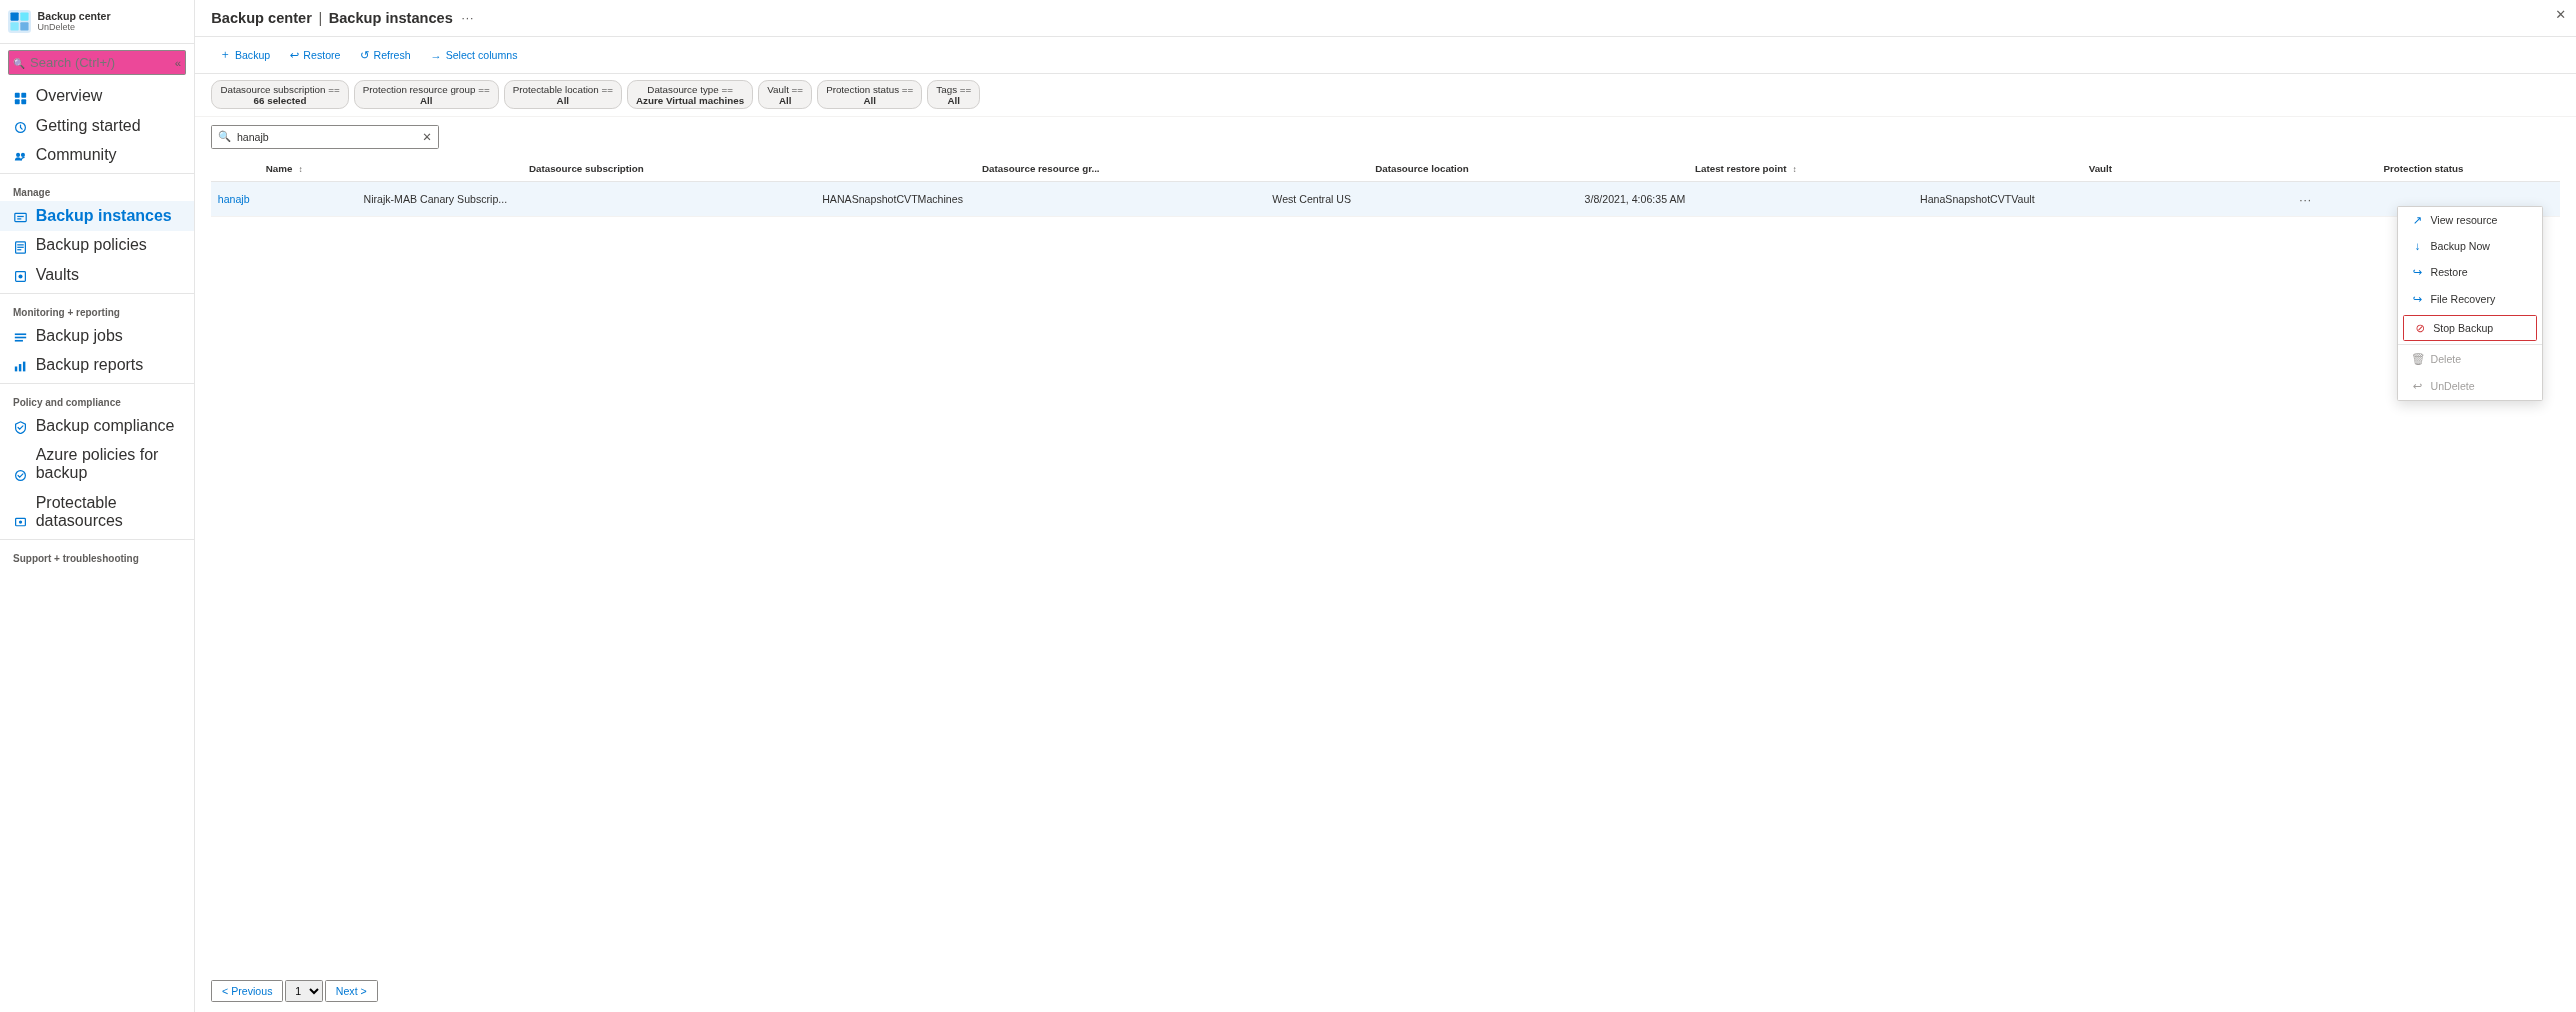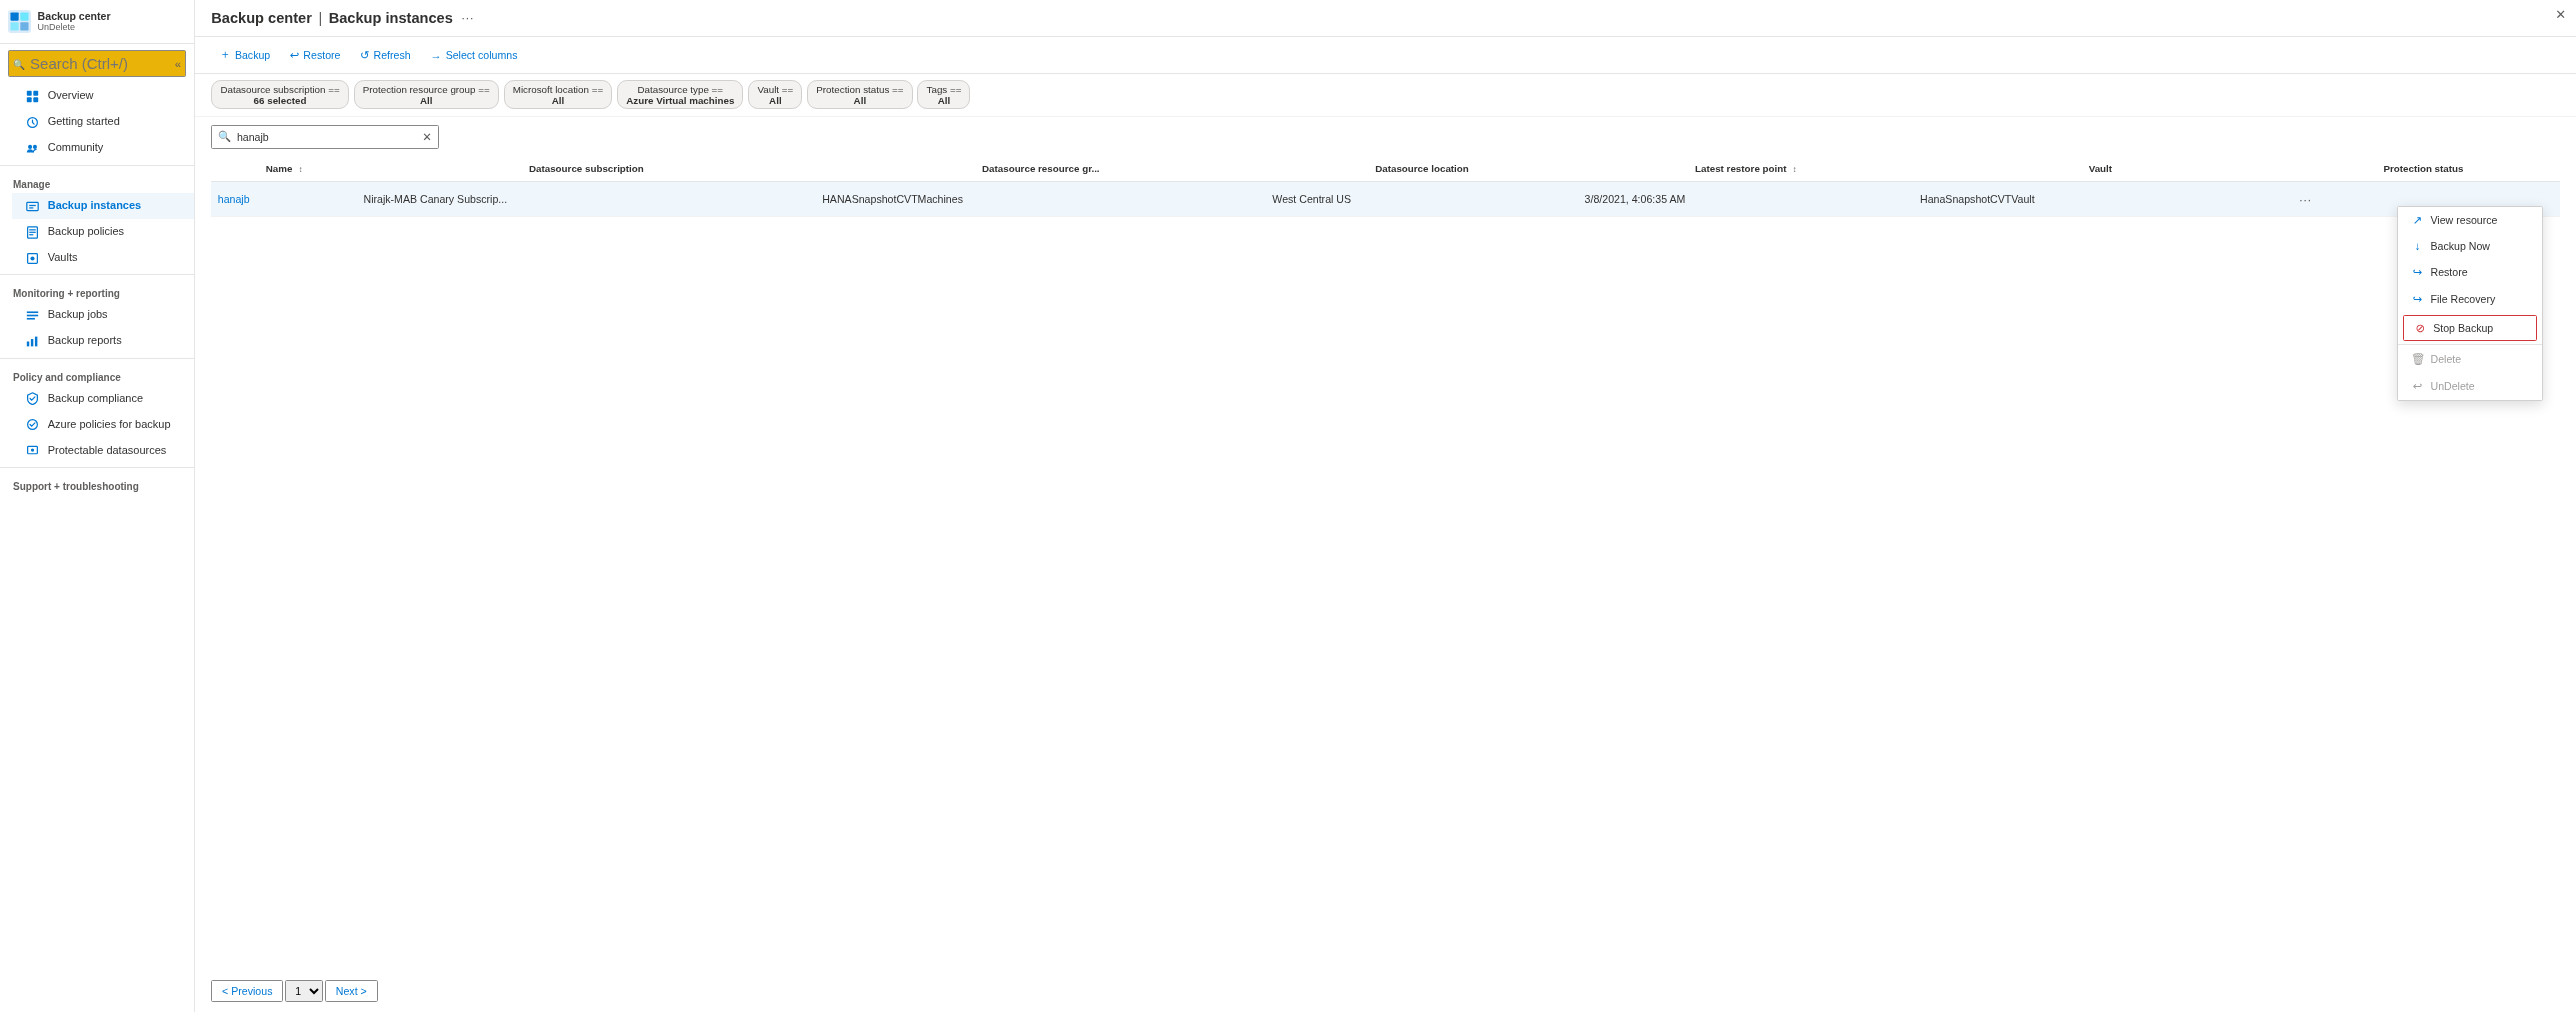--- a/index.html
+++ b/index.html
@@ -5,24 +5,24 @@
     * { box-sizing: border-box; margin: 0; padding: 0; }
     body { font-family: 'Segoe UI', Arial, sans-serif; font-size: 10.6px; color: #323130; background: #fff; display: flex; height: 100vh; overflow: hidden; }
 
     
     .sidebar { width: 195px; min-width: 195px; background: #fff; border-right: 0.8px solid #e5e5e5; display: flex; flex-direction: column; overflow-y: auto; }
     .sidebar-header { display: flex; align-items: center; padding: 9.8px 8.1px; border-bottom: 0.8px solid #e5e5e5; }
     .sidebar-logo { width: 23px; height: 23px; margin-right: 6.5px; }
     .sidebar-title { font-size: 10.6px; font-weight: 600; }
     .sidebar-subtitle { font-size: 9px; color: #605e5c; }
     .sidebar-search { margin: 6.5px 8.1px; position: relative; }
-    .sidebar-search input { width: 100%; border: 0.8px solid #8a8886; border-radius: 1.6px; padding: 4.1px 23px 4.1px 21px; font-size: 15px; color: #323130; background: #eab308; }
+    .sidebar-search input { width: 100%; border: 0.8px solid #8a8886; border-radius: 1.6px; padding: 4.1px 23px 4.1px 21px; font-size: 13px; color: #323130; background: #ec4899; }
     .sidebar-search .search-icon { position: absolute; left: 4.9px; top: 50%; transform: translateY(-50%); color: #605e5c; font-size: 9.8px; }
     .sidebar-collapse { position: absolute; right: 4.9px; top: 50%; transform: translateY(-50%); font-size: 11.4px; color: #605e5c; cursor: pointer; }
-    .nav-item { display: flex; align-items: flex-start; padding: 5.7px 13px; cursor: pointer; font-size: 11px; color: #323130; margin-left: 12px; }
+    .nav-item { display: flex; align-items: flex-end; padding: 5.7px 13px; cursor: pointer; font-size: 16px; color: #323130; }
     .nav-item.active { background: #eff6fc; color: #0078d4; font-weight: 600; }
     .nav-item .nav-icon { width: 14.6px; height: 14.6px; margin-right: 8.1px; display: flex; align-items: center; justify-content: center; flex-shrink: 0; }
     .section-label { padding: 9.8px 13px 3.3px; font-size: 10px; font-weight: 700; color: #605e5c; text-transform: none; }
     .divider { height: 0.8px; background: #e5e5e5; margin: 3.3px 0; }
 
     
     .main { flex: 1; display: flex; flex-direction: column; overflow: hidden; }
     .page-header { display: flex; align-items: center; padding: 9.8px 16.3px; border-bottom: 0.8px solid #e5e5e5; }
     .page-header-title { font-size: 14.6px; font-weight: 600; color: #323130; }
     .page-header-sep { color: #605e5c; margin: 0 6.5px; font-size: 14.6px; }
@@ -261,21 +261,21 @@
   <div class="filters">
     <div class="filter-tag">
       <span>Datasource subscription == </span>
       <strong>66 selected</strong>
     </div>
     <div class="filter-tag">
       <span>Protection resource group == </span>
       <strong>All</strong>
     </div>
     <div class="filter-tag">
-      <span>Microsoft location == </span>
+      <span>Protectable location == </span>
       <strong>All</strong>
     </div>
     <div class="filter-tag">
       <span>Datasource type == </span>
       <strong>Azure Virtual machines</strong>
     </div>
     <div class="filter-tag">
       <span>Vault == </span>
       <strong>All</strong>
     </div>

